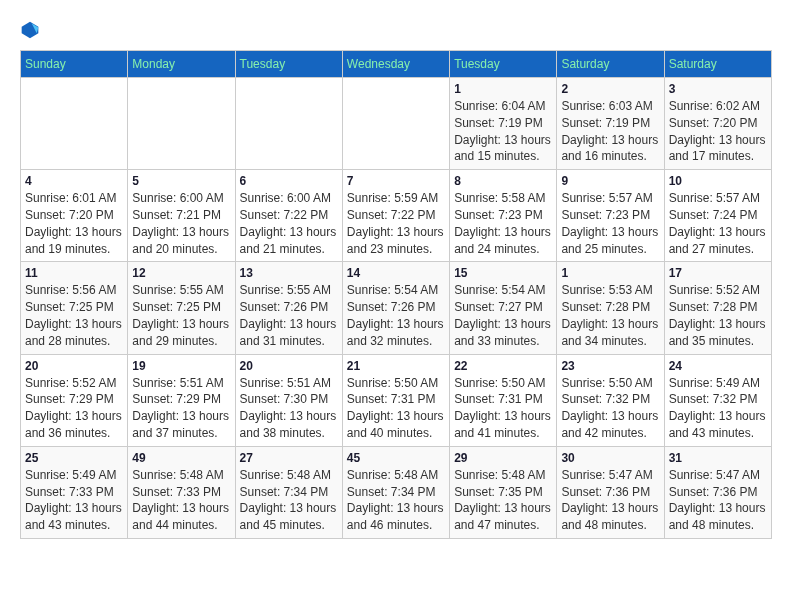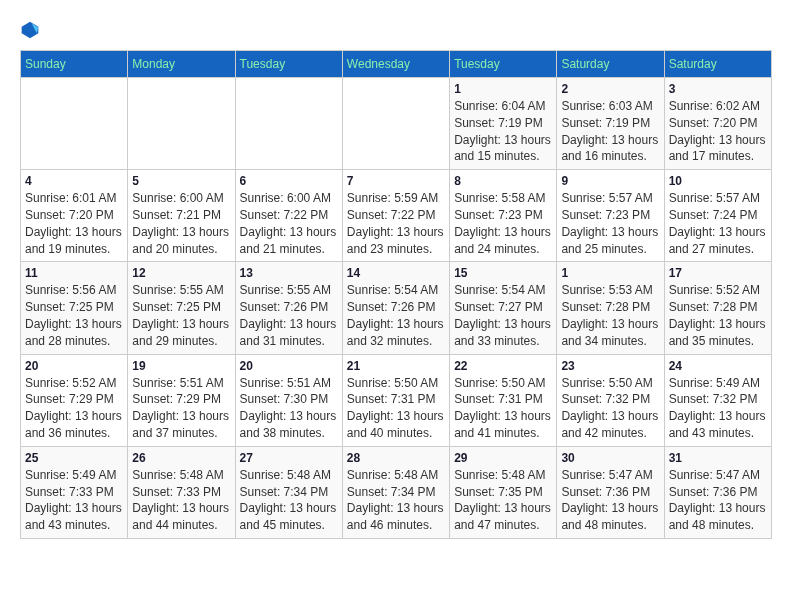--- a/index.html
+++ b/index.html
@@ -208,29 +208,29 @@
           <div class="cell-date">24</div>
           <div class="cell-info">Sunrise: 5:49 AM<br>Sunset: 7:32 PM<br>Daylight: 13 hours and 43 minutes.</div>
         </td>
       </tr>
       <tr>
         <td>
           <div class="cell-date">25</div>
           <div class="cell-info">Sunrise: 5:49 AM<br>Sunset: 7:33 PM<br>Daylight: 13 hours and 43 minutes.</div>
         </td>
         <td>
-          <div class="cell-date">26</div>
+          <div class="cell-date">49</div>
           <div class="cell-info">Sunrise: 5:48 AM<br>Sunset: 7:33 PM<br>Daylight: 13 hours and 44 minutes.</div>
         </td>
         <td>
           <div class="cell-date">27</div>
           <div class="cell-info">Sunrise: 5:48 AM<br>Sunset: 7:34 PM<br>Daylight: 13 hours and 45 minutes.</div>
         </td>
         <td>
-          <div class="cell-date">28</div>
+          <div class="cell-date">45</div>
           <div class="cell-info">Sunrise: 5:48 AM<br>Sunset: 7:34 PM<br>Daylight: 13 hours and 46 minutes.</div>
         </td>
         <td>
           <div class="cell-date">29</div>
           <div class="cell-info">Sunrise: 5:48 AM<br>Sunset: 7:35 PM<br>Daylight: 13 hours and 47 minutes.</div>
         </td>
         <td>
           <div class="cell-date">30</div>
           <div class="cell-info">Sunrise: 5:47 AM<br>Sunset: 7:36 PM<br>Daylight: 13 hours and 48 minutes.</div>
         </td>

